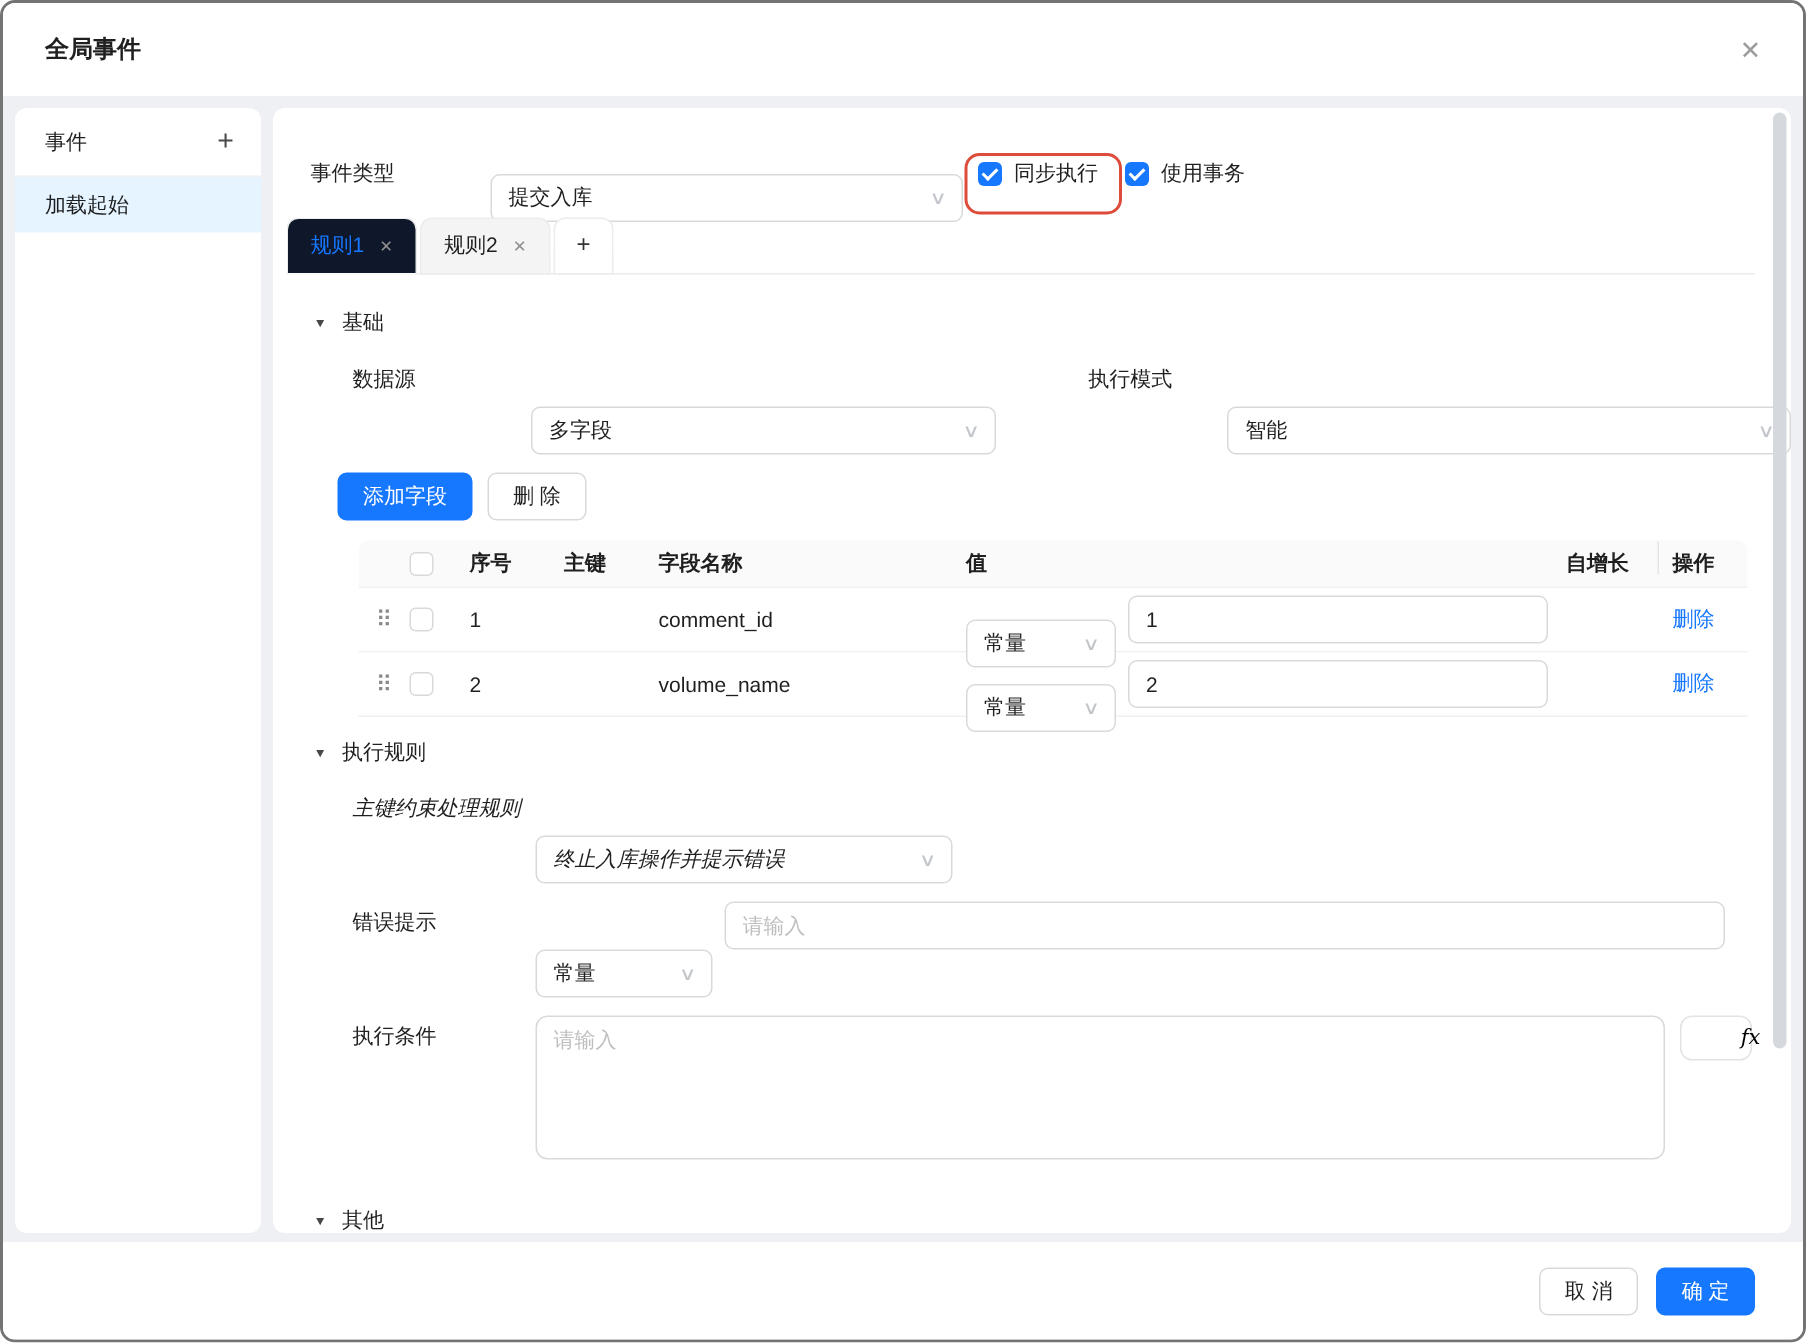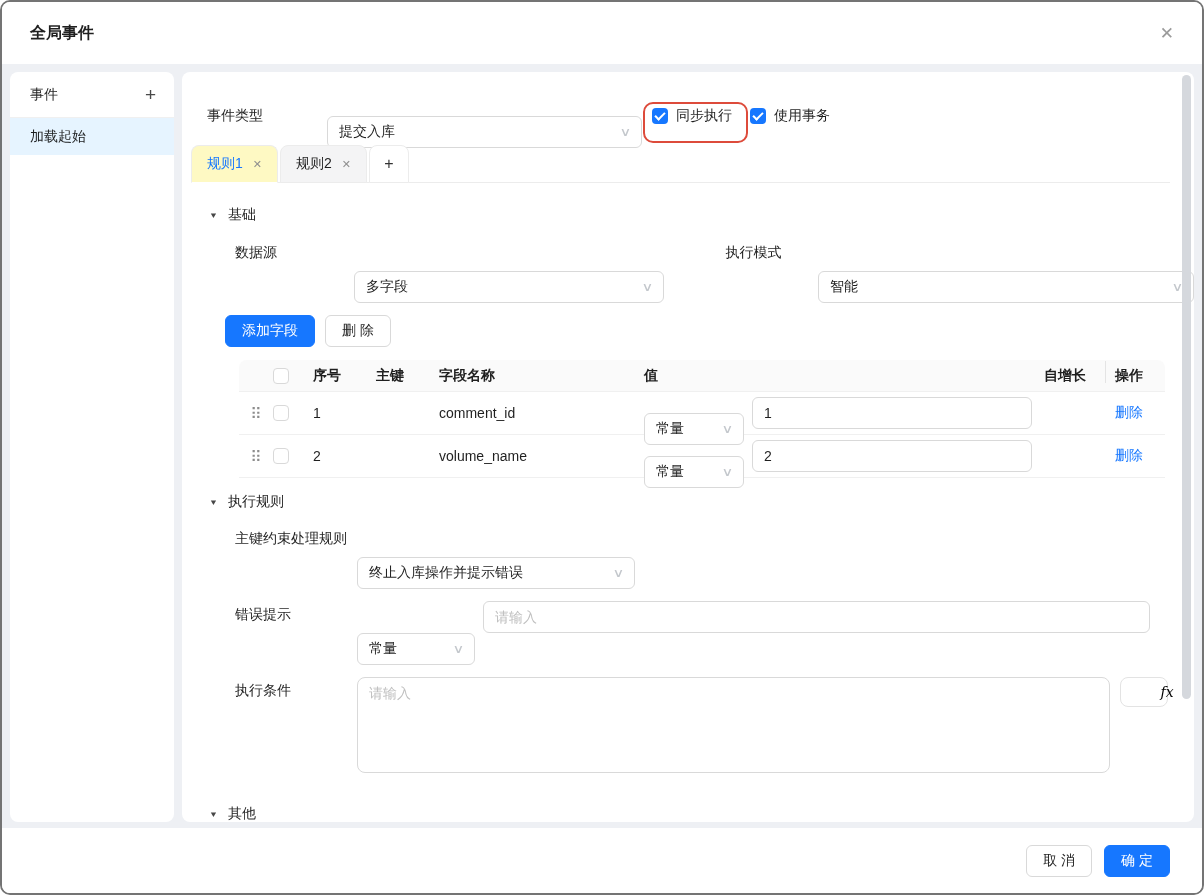--- a/index.html
+++ b/index.html
@@ -108,21 +108,21 @@
     pointer-events: none;
   }
   
   .tabs { margin: 12px 24px 0 9px; display: flex; align-items: flex-end; border-bottom: 1px solid #ececec; height: 39px; }
   .tab {
     height: 38px; display: flex; align-items: center; gap: 10px;
     padding: 0 15px; border: 1px solid #ececec; border-radius: 8px 8px 0 0;
     margin-bottom: -1px; cursor: pointer; background: #f4f4f5;
   }
   .tab + .tab, .tab-add { margin-left: 2px; }
-  .tab.active { background: #fef9c3; border-bottom-color: #fff; color: #1677ff; }
+  .tab.active { background: #0f172a; border-bottom-color: #fff; color: #1677ff; }
   .tab-close { color: #8f8f8f; font-size: 11px; cursor: pointer; }
   .tab-add {
     height: 38px; width: 40px; display: flex; align-items: center; justify-content: center;
     border: 1px solid #ececec; border-radius: 8px 8px 0 0; margin-bottom: -1px;
     background: #fff; cursor: pointer; font-size: 16px; color: #333;
   }
   
   .section-head { margin-left: 27px; display: flex; align-items: center; gap: 10px; cursor: pointer; }
   .caret { font-size: 9px; color: #474747; transform: scaleY(0.9); }
   .section-title { font-weight: 400; font-family: Liberation Serif, serif; }
@@ -149,21 +149,21 @@
   .c-name { width: 205px; }
   .c-value { width: 400px; display: flex; align-items: center; gap: 8px; }
   .c-auto { width: 71px; }
   .c-action { width: 50px; position: relative; }
   .t-head .c-action::before { content:""; position:absolute; left:-10px; top:-6px; width:1px; height:22px; background:#e4e4e4; }
   .drag-icon { color: #8c8c8c; font-size: 15px; cursor: grab; line-height: 1; }
   .sel-vtype { width: 100px; }
   .inp-val { width: 280px; }
   
   .mt-rules-head { margin-top: 15px; }
-  .mt-pk { margin-top: 14px; }
+  .mt-pk { margin-top: 14px; font-style: italic; }
   .sel-pk { width: 278px; }
   .mt-err { margin-top: 12px; }
   .sel-errtype { width: 118px; }
   .inp-err { width: 667px; margin-left: 8px; }
   .mt-cond { margin-top: 12px; }
   .ta-cond { width: 753px; height: 96px; }
   .fx-btn {
     width: 30px; height: 30px; margin-left: 10px;
     border: 1px solid #e3e3e3; border-radius: 8px; background: #fff;
     display: flex; align-items: center; justify-content: center;

